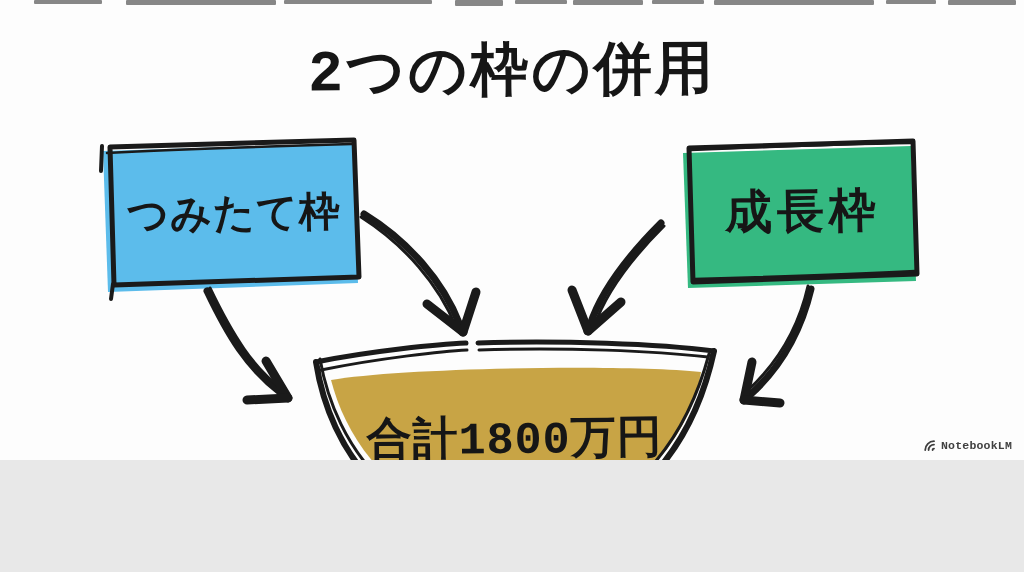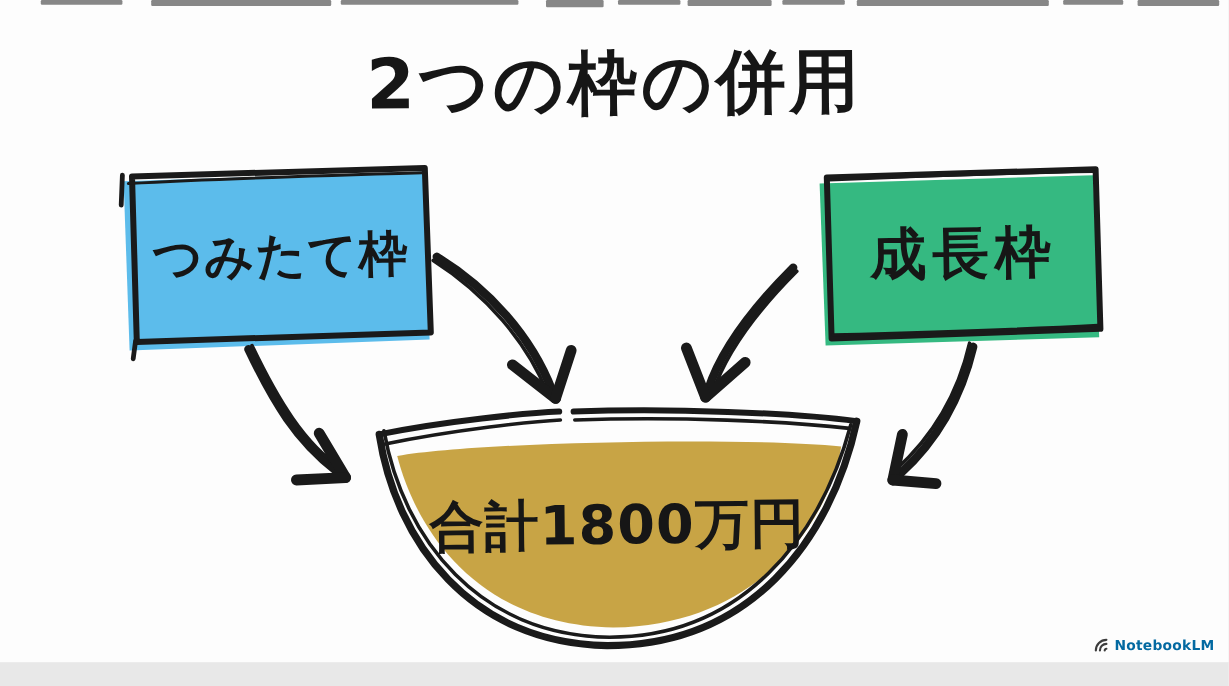--- a/index.html
+++ b/index.html
@@ -4,24 +4,25 @@
 <style>
   html, body {
     margin: 0;
     padding: 0;
     background: #e8e8e8;
     font-family: "DejaVu Sans", "Liberation Sans", sans-serif;
   }
   #canvas {
     position: relative;
     width: 1024px;
-    height: 552px;
+    height: 460px;
     background: #fdfdfd;
     overflow: hidden;
     margin: 0 auto;
+    font-family: Liberation Mono, monospace;
   }
   svg.diagram {
     position: absolute;
     top: 0; left: 0;
     width: 1024px;
     height: 572px;
   }
   .ink {
     stroke: #1a1a1a;
     fill: none;
@@ -67,21 +68,21 @@
     font-size: 45px;
     letter-spacing: 1px;
     transform: rotate(-0.6deg);
   }
   #watermark {
     position: absolute;
     right: 12px; bottom: 7px;
     display: flex;
     align-items: center;
     gap: 4px;
-    color: #0369a1;
+    color: #404040;
   }
   #watermark .wm-text {
     font-size: 11.5px;
     font-weight: 600;
     letter-spacing: 0.2px;
   }
 </style>
 </head>
 <body>
 

